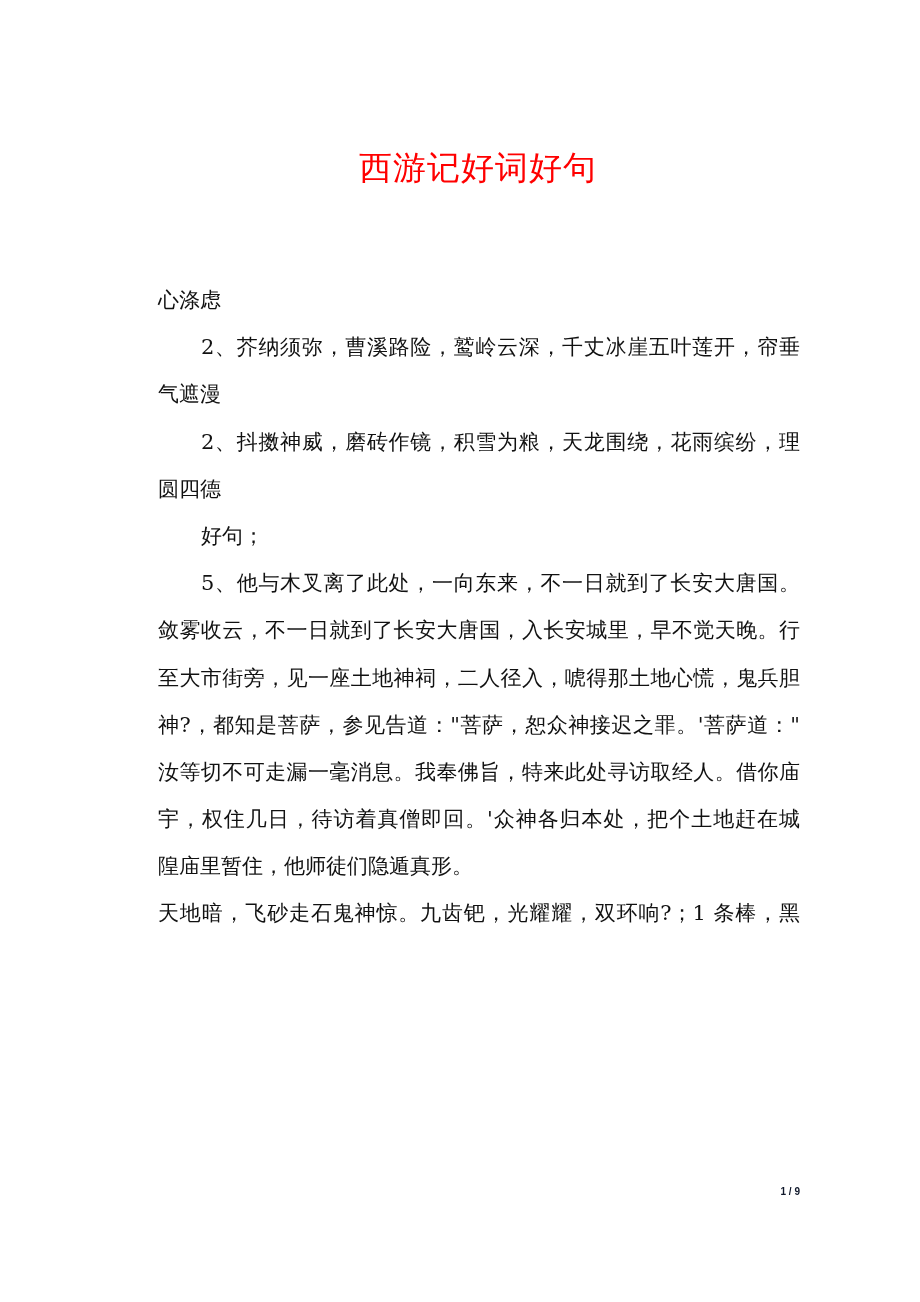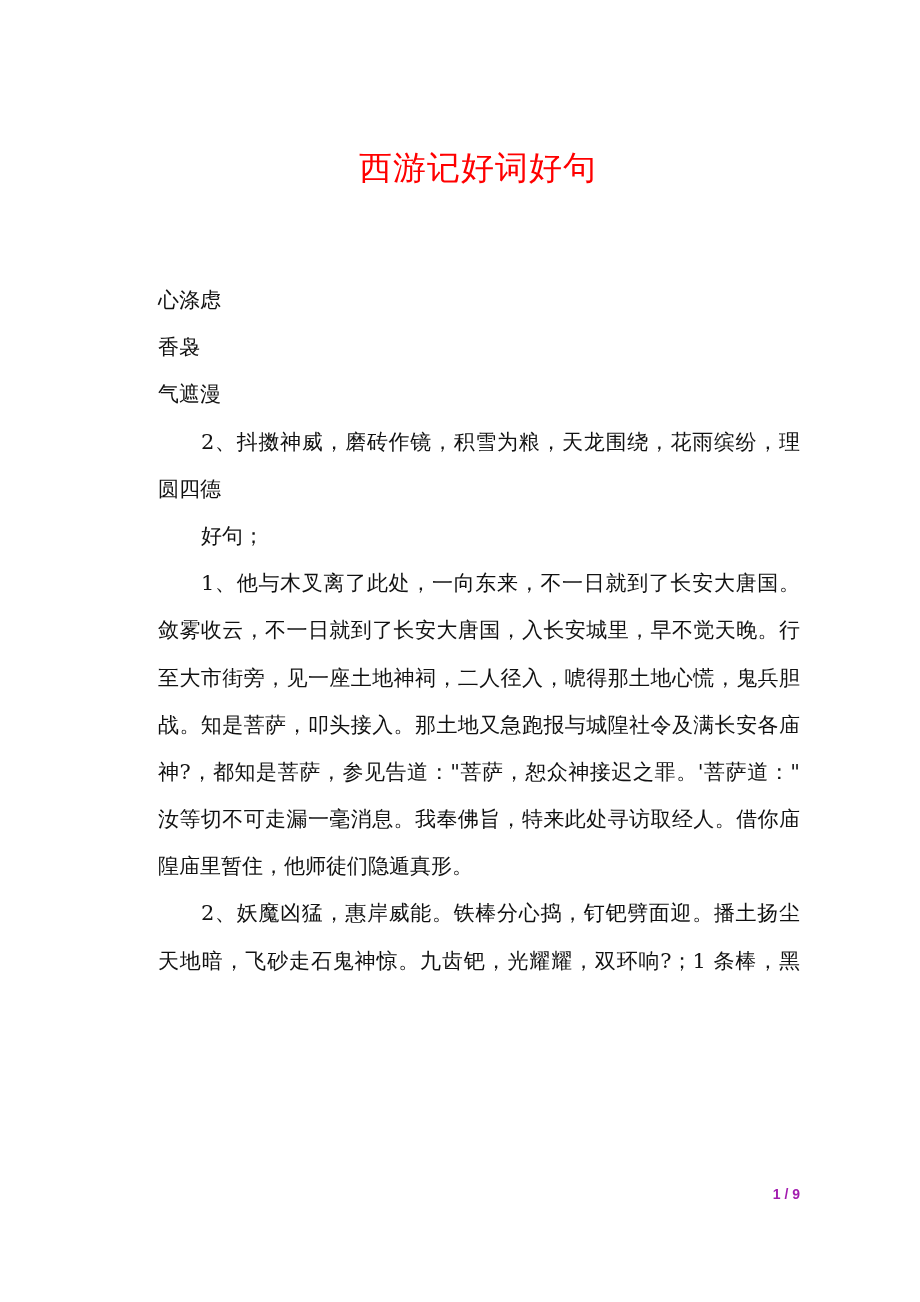--- a/index.html
+++ b/index.html
@@ -48,46 +48,45 @@
   }
   .indent { padding-left: 43px; }
   .footer {
     position: absolute;
     left: 730px;
     top: 1186px;
     width: 52px;
     text-align: right;
     font-family: "Liberation Sans", sans-serif;
     font-weight: bold;
-    font-size: 14px;
-    color: #a21caf;
+    font-size: 10px;
+    color: #0f172a;
   }
   .justify {
     text-align: justify;
     text-align-last: justify;
   }
 </style>
 </head>
 <body>
 
 <div class="page">
   <div class="title">西游记好词好句</div>
 
   <div class="body-text" id="body-text">
       <div class="line">心涤虑</div>
-      <div class="line">香袅</div>
+      <div class="line indent justify">2、芥纳须弥，曹溪路险，鹫岭云深，千丈冰崖五叶莲开，帘垂</div>
       <div class="line">气遮漫</div>
       <div class="line indent justify">2、抖擞神威，磨砖作镜，积雪为粮，天龙围绕，花雨缤纷，理</div>
       <div class="line">圆四德</div>
       <div class="line indent">好句；</div>
-      <div class="line indent justify">1、他与木叉离了此处，一向东来，不一日就到了长安大唐国。</div>
+      <div class="line indent justify">5、他与木叉离了此处，一向东来，不一日就到了长安大唐国。</div>
       <div class="line justify">敛雾收云，不一日就到了长安大唐国，入长安城里，早不觉天晚。行</div>
       <div class="line justify">至大市街旁，见一座土地神祠，二人径入，唬得那土地心慌，鬼兵胆</div>
-      <div class="line justify">战。知是菩萨，叩头接入。那土地又急跑报与城隍社令及满长安各庙</div>
       <div class="line justify">神?，都知是菩萨，参见告道："菩萨，恕众神接迟之罪。'菩萨道："</div>
       <div class="line justify">汝等切不可走漏一毫消息。我奉佛旨，特来此处寻访取经人。借你庙</div>
+      <div class="line justify">宇，权住几日，待访着真僧即回。'众神各归本处，把个土地赶在城</div>
       <div class="line">隍庙里暂住，他师徒们隐遁真形。</div>
-      <div class="line indent justify">2、妖魔凶猛，惠岸威能。铁棒分心捣，钉钯劈面迎。播土扬尘</div>
       <div class="line justify">天地暗，飞砂走石鬼神惊。九齿钯，光耀耀，双环响?；1 条棒，黑</div>
     </div>
 
   <div class="footer">1 / 9</div>
 </div>
 
 </body></html>

